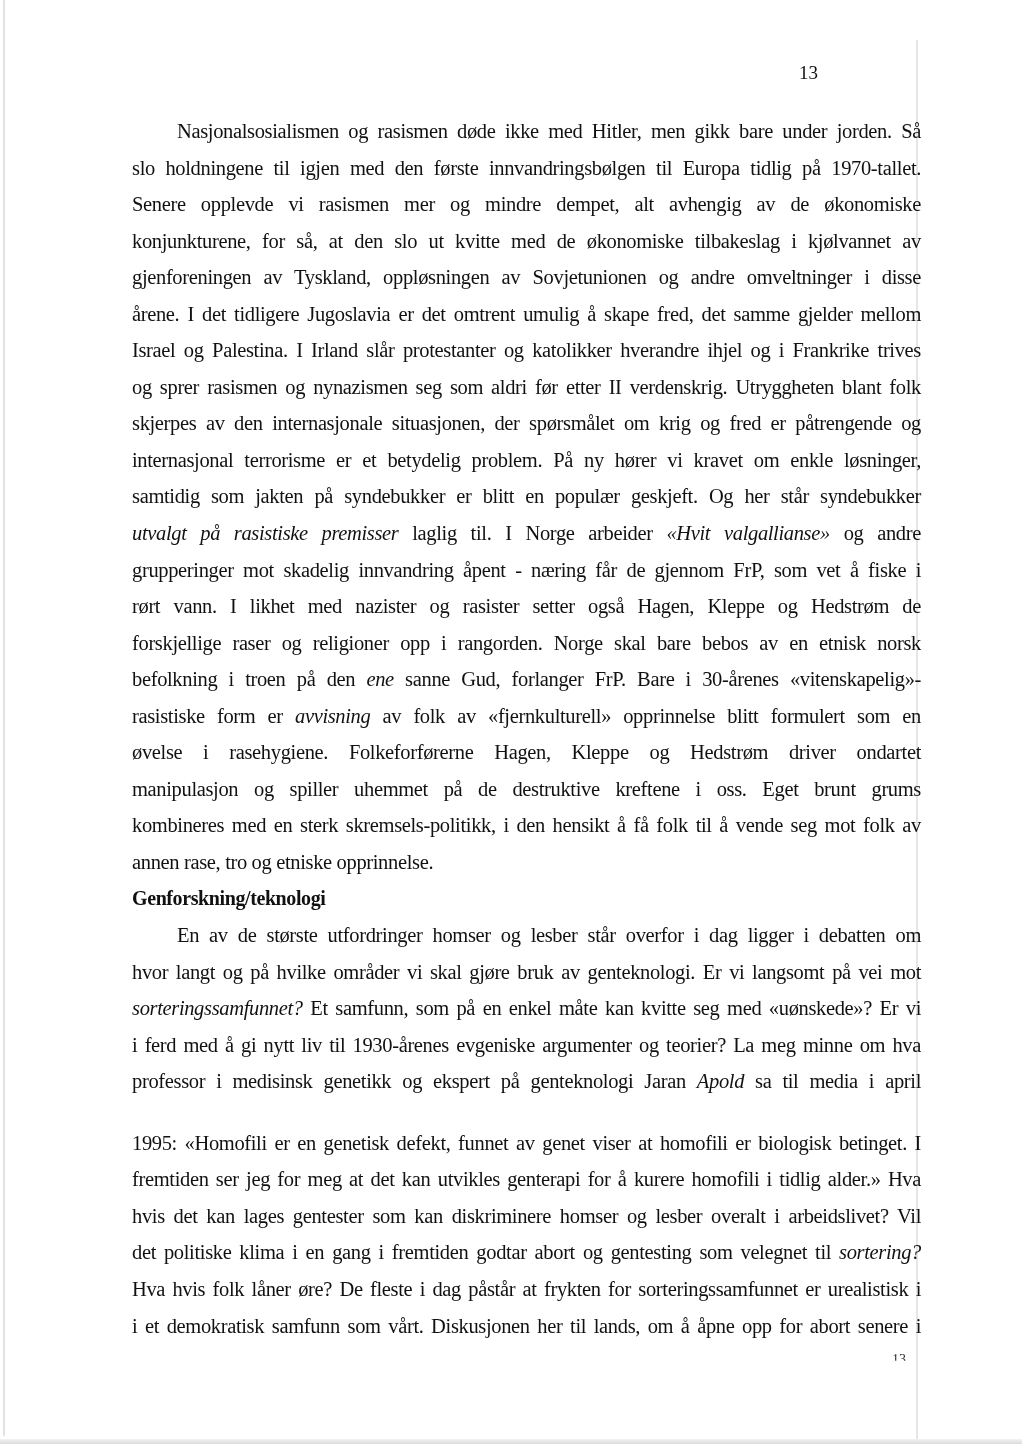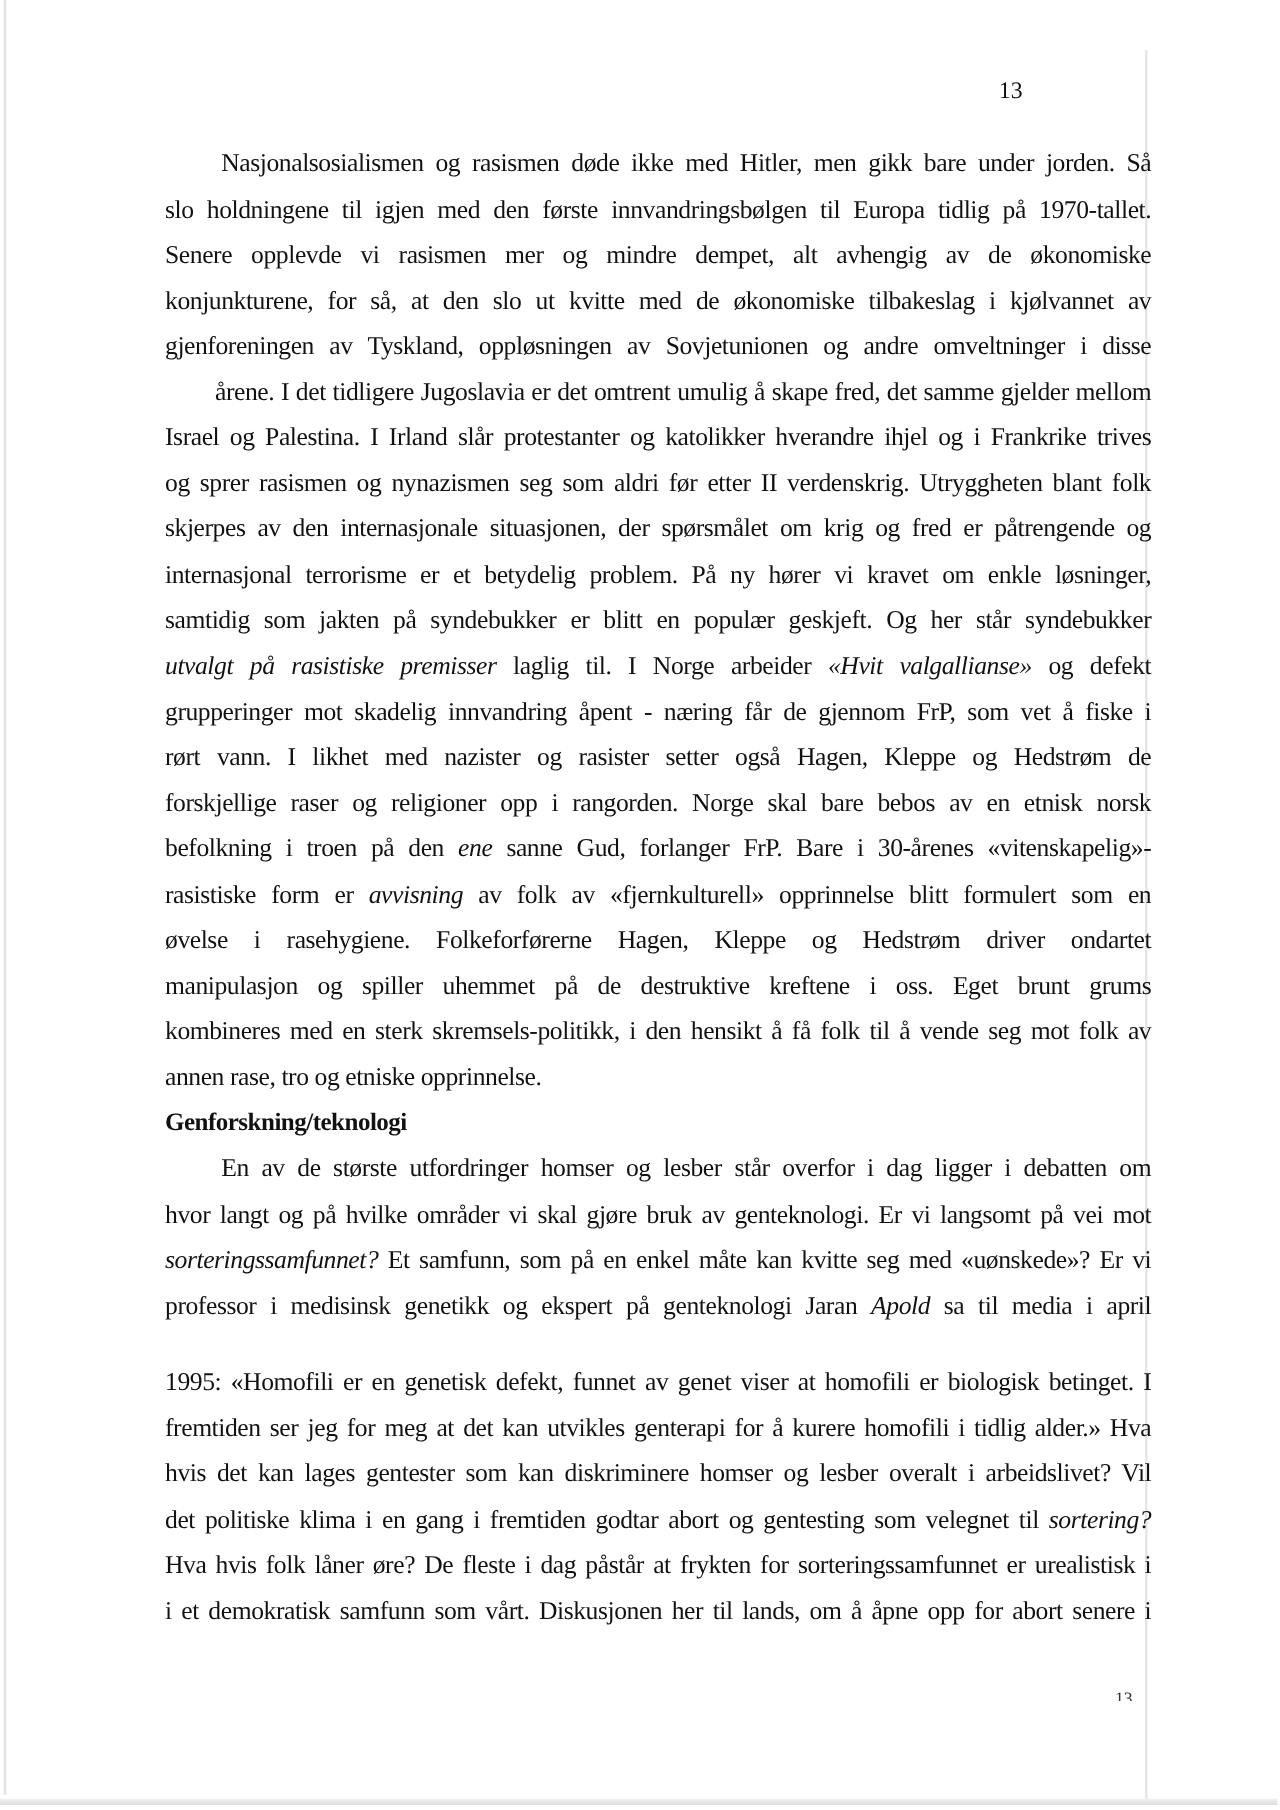--- a/index.html
+++ b/index.html
@@ -91,42 +91,43 @@
 
   <div class="page-number">13</div>
 
   <div class="text-block">
     <div id="para1">
         <div class="line indent" style="word-spacing: 0px;"><span>Nasjonalsosialismen og rasismen døde ikke med Hitler, men gikk bare under jorden. Så</span></div>
         <div class="line" style="word-spacing: 0px;"><span>slo holdningene til igjen med den første innvandringsbølgen til Europa tidlig på 1970-tallet.</span></div>
         <div class="line" style="word-spacing: 0px;"><span>Senere opplevde vi rasismen mer og mindre dempet, alt avhengig av de økonomiske</span></div>
         <div class="line" style="word-spacing: 0px;"><span>konjunkturene, for så, at den slo ut kvitte med de økonomiske tilbakeslag i kjølvannet av</span></div>
         <div class="line" style="word-spacing: 0px;"><span>gjenforeningen av Tyskland, oppløsningen av Sovjetunionen og andre omveltninger i disse</span></div>
-        <div class="line" style="word-spacing: 0px; margin-left: 40px;"><span>årene. I det tidligere Jugoslavia er det omtrent umulig å skape fred, det samme gjelder mellom</span></div>
+        <div class="line" style="word-spacing: 0px;"><span>årene. I det tidligere Jugoslavia er det omtrent umulig å skape fred, det samme gjelder mellom</span></div>
         <div class="line" style="word-spacing: 0px;"><span>Israel og Palestina. I Irland slår  protestanter og katolikker hverandre ihjel og i Frankrike trives</span></div>
         <div class="line" style="word-spacing: 0px;"><span>og sprer rasismen og nynazismen seg som aldri før etter II verdenskrig. Utryggheten blant folk</span></div>
         <div class="line" style="word-spacing: 0px;"><span>skjerpes av den internasjonale situasjonen, der spørsmålet om krig og fred er påtrengende og</span></div>
         <div class="line" style="word-spacing: 0px;"><span>internasjonal terrorisme er et betydelig problem. På ny hører vi kravet om enkle løsninger,</span></div>
         <div class="line" style="word-spacing: 0px;"><span>samtidig som jakten på syndebukker er blitt en populær geskjeft. Og her står syndebukker</span></div>
-        <div class="line" style="word-spacing: 0px;"><i>utvalgt på rasistiske premisser</i><span> laglig til. I Norge arbeider </span><i>«Hvit valgallianse»</i><span> og defekt</span></div>
+        <div class="line" style="word-spacing: 0px;"><i>utvalgt på rasistiske premisser</i><span> laglig til. I Norge arbeider </span><i>«Hvit valgallianse»</i><span> og andre</span></div>
         <div class="line" style="word-spacing: 0px;"><span>grupperinger mot skadelig innvandring åpent - næring får de gjennom FrP, som vet å fiske i</span></div>
         <div class="line" style="word-spacing: 0px;"><span>rørt vann. I likhet med nazister og rasister setter også Hagen, Kleppe og Hedstrøm de</span></div>
         <div class="line" style="word-spacing: 0px;"><span>forskjellige raser og religioner opp i rangorden. Norge skal bare bebos av en etnisk norsk</span></div>
         <div class="line" style="word-spacing: 0px;"><span>befolkning i troen på den </span><i>ene</i><span> sanne Gud, forlanger FrP. Bare i 30-årenes «vitenskapelig»-</span></div>
         <div class="line" style="word-spacing: 0px;"><span>rasistiske form er </span><i>avvisning</i><span> av folk av «fjernkulturell» opprinnelse blitt formulert som en</span></div>
         <div class="line" style="word-spacing: 0px;"><span>øvelse i rasehygiene. Folkeforførerne Hagen, Kleppe og Hedstrøm driver ondartet</span></div>
         <div class="line" style="word-spacing: 0px;"><span>manipulasjon og spiller uhemmet på de destruktive kreftene i oss. Eget brunt grums</span></div>
         <div class="line" style="word-spacing: 0px;"><span>kombineres med en sterk skremsels-politikk, i den hensikt å få folk til å vende seg mot folk av</span></div>
         <div class="line last"><span>annen rase, tro og etniske opprinnelse.</span></div>
       </div>
     <div class="line heading">Genforskning/teknologi</div>
     <div id="para2">
         <div class="line indent" style="word-spacing: 0px;"><span>En av de største utfordringer homser og lesber står overfor i dag ligger i debatten om</span></div>
         <div class="line" style="word-spacing: 0px;"><span>hvor langt og på hvilke områder vi skal gjøre bruk av genteknologi. Er vi langsomt på vei mot</span></div>
         <div class="line" style="word-spacing: 0px;"><i>sorteringssamfunnet?</i><span> Et samfunn, som på en enkel måte kan kvitte seg med «uønskede»? Er vi</span></div>
+        <div class="line" style="word-spacing: 0px;"><span>i ferd med å gi nytt liv til 1930-årenes evgeniske argumenter og teorier? La meg minne om hva</span></div>
         <div class="line" style="word-spacing: 0px;"><span>professor i medisinsk genetikk og ekspert på genteknologi Jaran </span><i>Apold</i><span> sa til media i april</span></div>
         <div class="line" style="word-spacing: 0px; margin-top: 25px;"><span>1995: «Homofili er en genetisk defekt, funnet av genet viser at homofili er biologisk betinget. I</span></div>
         <div class="line" style="word-spacing: 0px;"><span>fremtiden ser jeg for meg at det kan utvikles genterapi for å kurere homofili i tidlig alder.» Hva</span></div>
         <div class="line" style="word-spacing: 0px;"><span>hvis det kan lages gentester som kan diskriminere homser og lesber overalt i arbeidslivet? Vil</span></div>
         <div class="line" style="word-spacing: 0px;"><span>det politiske klima i en gang i fremtiden godtar abort og gentesting som velegnet til </span><i>sortering?</i></div>
         <div class="line" style="word-spacing: 0px;"><span>Hva hvis folk låner øre? De fleste i dag påstår at frykten for sorteringssamfunnet er urealistisk i</span></div>
         <div class="line" style="word-spacing: 0px;"><span>i et demokratisk samfunn som vårt. Diskusjonen her til lands, om å åpne opp for abort senere i</span></div>
       </div>
   </div>
 

